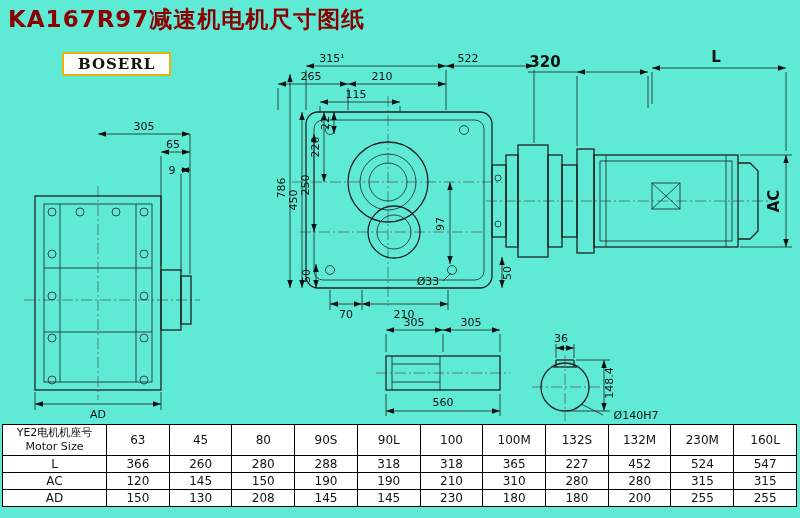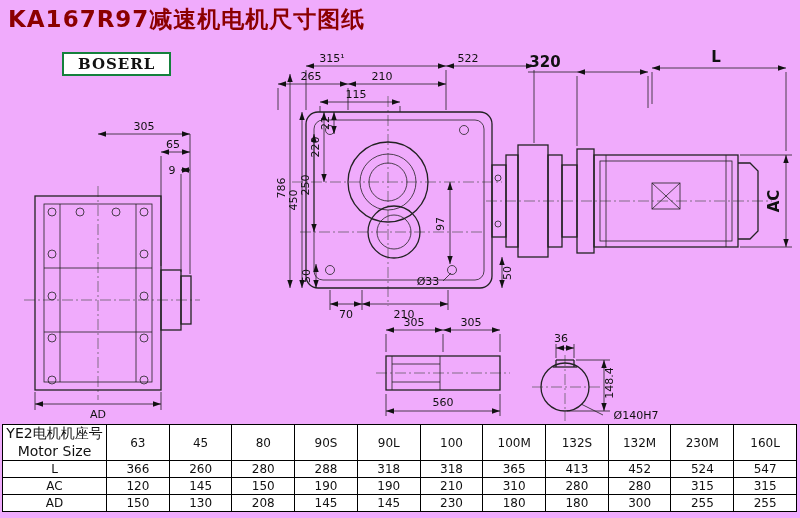--- a/index.html
+++ b/index.html
@@ -1,47 +1,47 @@
 <!DOCTYPE html>
 <html><head>
 <meta charset="utf-8">
 <style>
   html,body{margin:0;padding:0;}
   body{
     width:800px;height:518px;background:#fff;position:relative;overflow:hidden;
     font-family:"DejaVu Sans","Liberation Sans",sans-serif;color:#111;
   }
-  .sheet{position:absolute;inset:0;width:800px;height:518px;background:#f0abfc;}
+  .sheet{position:absolute;inset:0;width:800px;height:518px;background:#5eead4;}
   .title{
     position:absolute;left:8px;top:4px;font-size:23px;font-weight:bold;
     color:#8B0000;letter-spacing:1px;white-space:nowrap;
   }
   .logo{
-    position:absolute;left:62px;top:52px;border:2px solid #15803d;padding:1px 14px;
+    position:absolute;left:62px;top:52px;border:2px solid #eab308;padding:1px 14px;
     font-family:"DejaVu Serif","Liberation Serif",serif;font-weight:bold;
     font-size:15px;letter-spacing:1px;background:#fff;
   }
   svg.draw{position:absolute;left:0;top:38px;}
   svg.draw .ol{stroke:#222;stroke-width:1.3;fill:none;}
   svg.draw .t{stroke:#222;stroke-width:0.8;fill:none;}
   svg.draw .dm{stroke:#222;stroke-width:0.8;fill:none;}
   svg.draw .cl{stroke:#555;stroke-width:0.7;fill:none;stroke-dasharray:11 3 2 3;}
   svg.draw text{font-family:"DejaVu Sans",sans-serif;font-size:11px;fill:#111;text-anchor:middle;}
   svg.draw text.b{font-size:15px;font-weight:bold;}
   table.spec{
     position:absolute;left:2px;top:424px;width:795px;border-collapse:collapse;
     table-layout:fixed;font-size:12px;background:#fff;
   }
   .spec th,.spec td{
     border:1px solid #000;text-align:center;vertical-align:middle;padding:0;
     height:16px;font-weight:normal;overflow:hidden;white-space:nowrap;
   }
   .spec tr.head th{height:30px;}
   .spec col.c0{width:104px;}
-  .spec .hdr div{font-size:14px;line-height:1.25;}
+  .spec .hdr div{font-size:11px;line-height:1.25;}
 </style>
 </head>
 <body>
 
 <div class="sheet">
 
   <div class="title" style="color: rgb(139, 0, 0);">KA167R97减速机电机尺寸图纸</div>
   <div class="logo">BOSERL</div>
 
   <svg class="draw" width="800" height="386" viewBox="0 0 800 386">
@@ -253,21 +253,21 @@
     </tr>
     <tr>
       <th>L</th>
       <td>366</td>
       <td>260</td>
       <td>280</td>
       <td>288</td>
       <td>318</td>
       <td>318</td>
       <td>365</td>
-      <td>413</td>
+      <td>227</td>
       <td>452</td>
       <td>524</td>
       <td>547</td>
     </tr>
     <tr>
       <th>AC</th>
       <td>120</td>
       <td>145</td>
       <td>150</td>
       <td>190</td>
@@ -282,19 +282,19 @@
     <tr>
       <th>AD</th>
       <td>150</td>
       <td>130</td>
       <td>208</td>
       <td>145</td>
       <td>145</td>
       <td>230</td>
       <td>180</td>
       <td>180</td>
-      <td>300</td>
+      <td>200</td>
       <td>255</td>
       <td>255</td>
     </tr>
   </tbody>
     </table>
 </div>
 
 </body></html>

